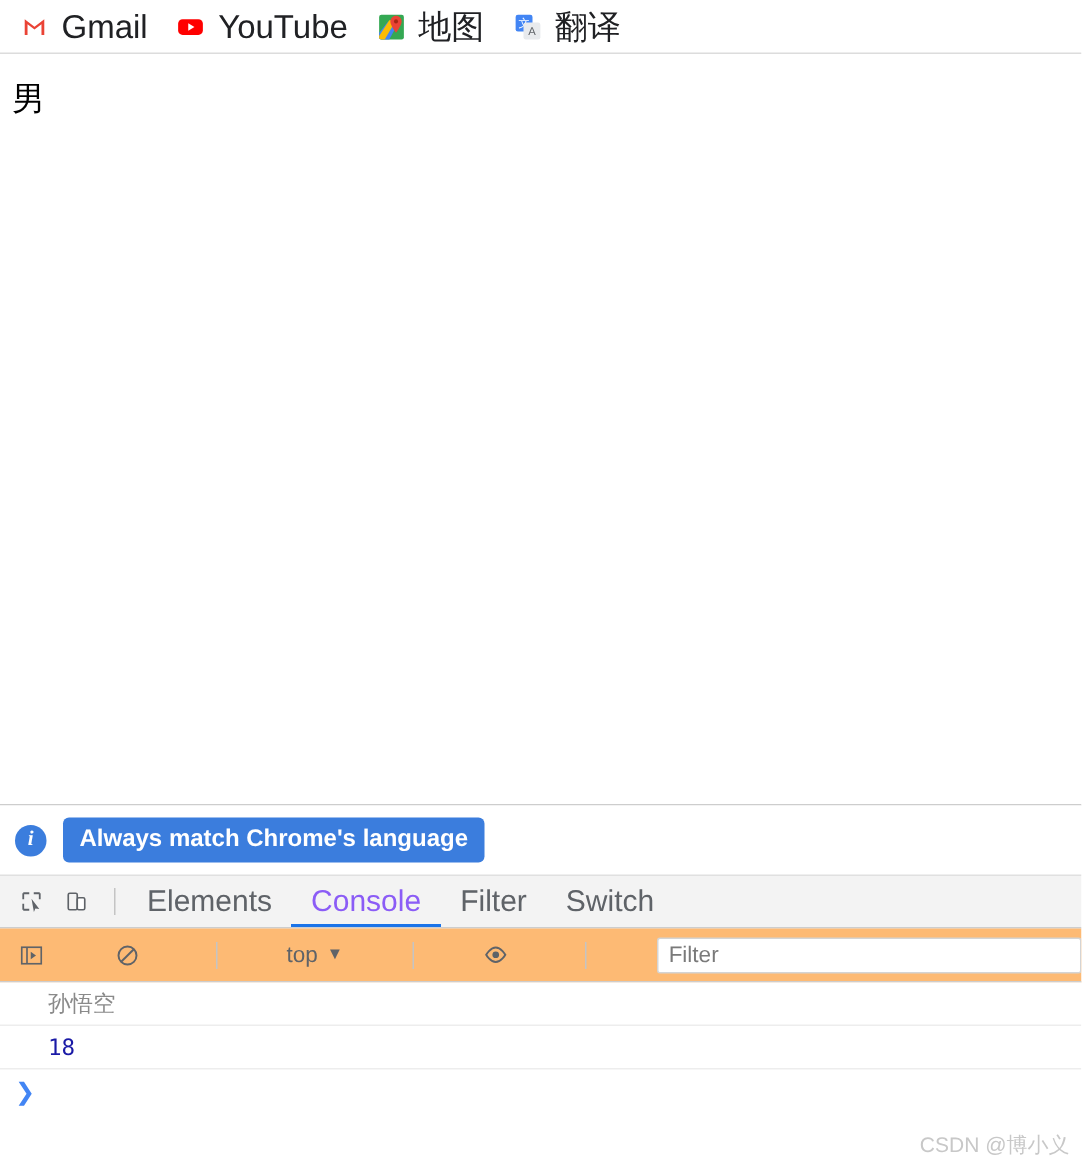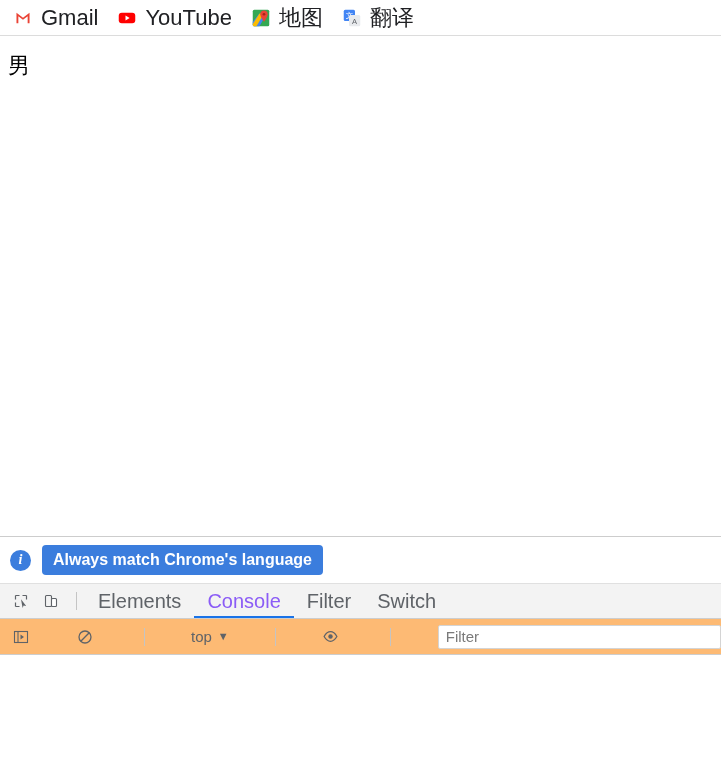--- a/index.html
+++ b/index.html
@@ -379,14 +379,30 @@
         <path d="M8 3.5C4.6 3.5 2 8 2 8s2.6 4.5 6 4.5S14 8 14 8 11.4 3.5 8 3.5z" stroke="#5f6368" stroke-width="1.2" fill="none"></path>
         <circle cx="8" cy="8" r="2.1" fill="#5f6368"></circle>
       </svg>
     </span>
 
     <span class="dt-sep"></span>
 
     <input class="filter-input" type="text" placeholder="Filter" style="">
   </div>
 
+  <div class="dt-console">
+
+    <div class="log-row type-string">
+      <span>孙悟空</span>
+    </div>
+
+    <div class="log-row type-number">
+      <span>18</span>
+    </div>
+
+    <div class="prompt-row">
+      <span class="prompt-caret">❯</span>
+    </div>
+
+    <div class="watermark">CSDN @博小义</div>
+  </div>
 
 </div>
 
 </body></html>

